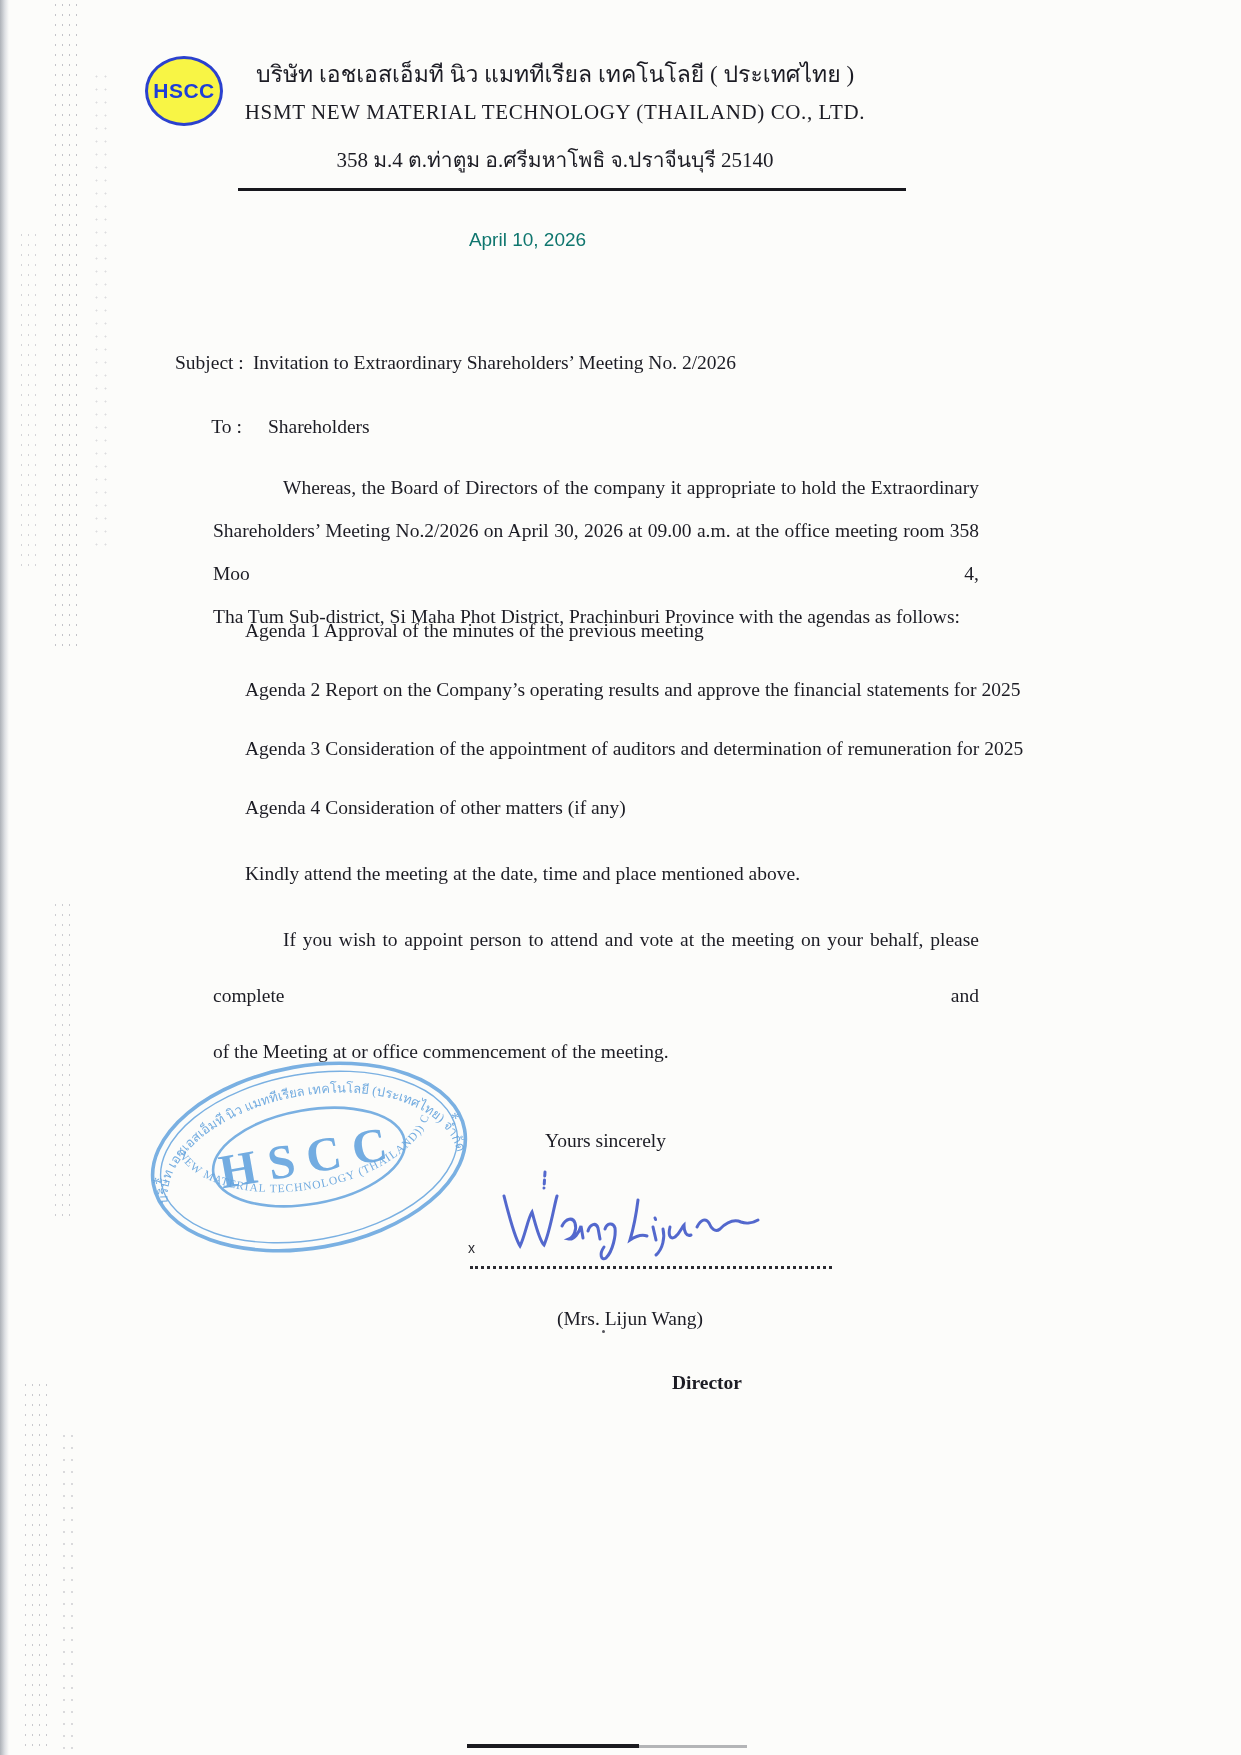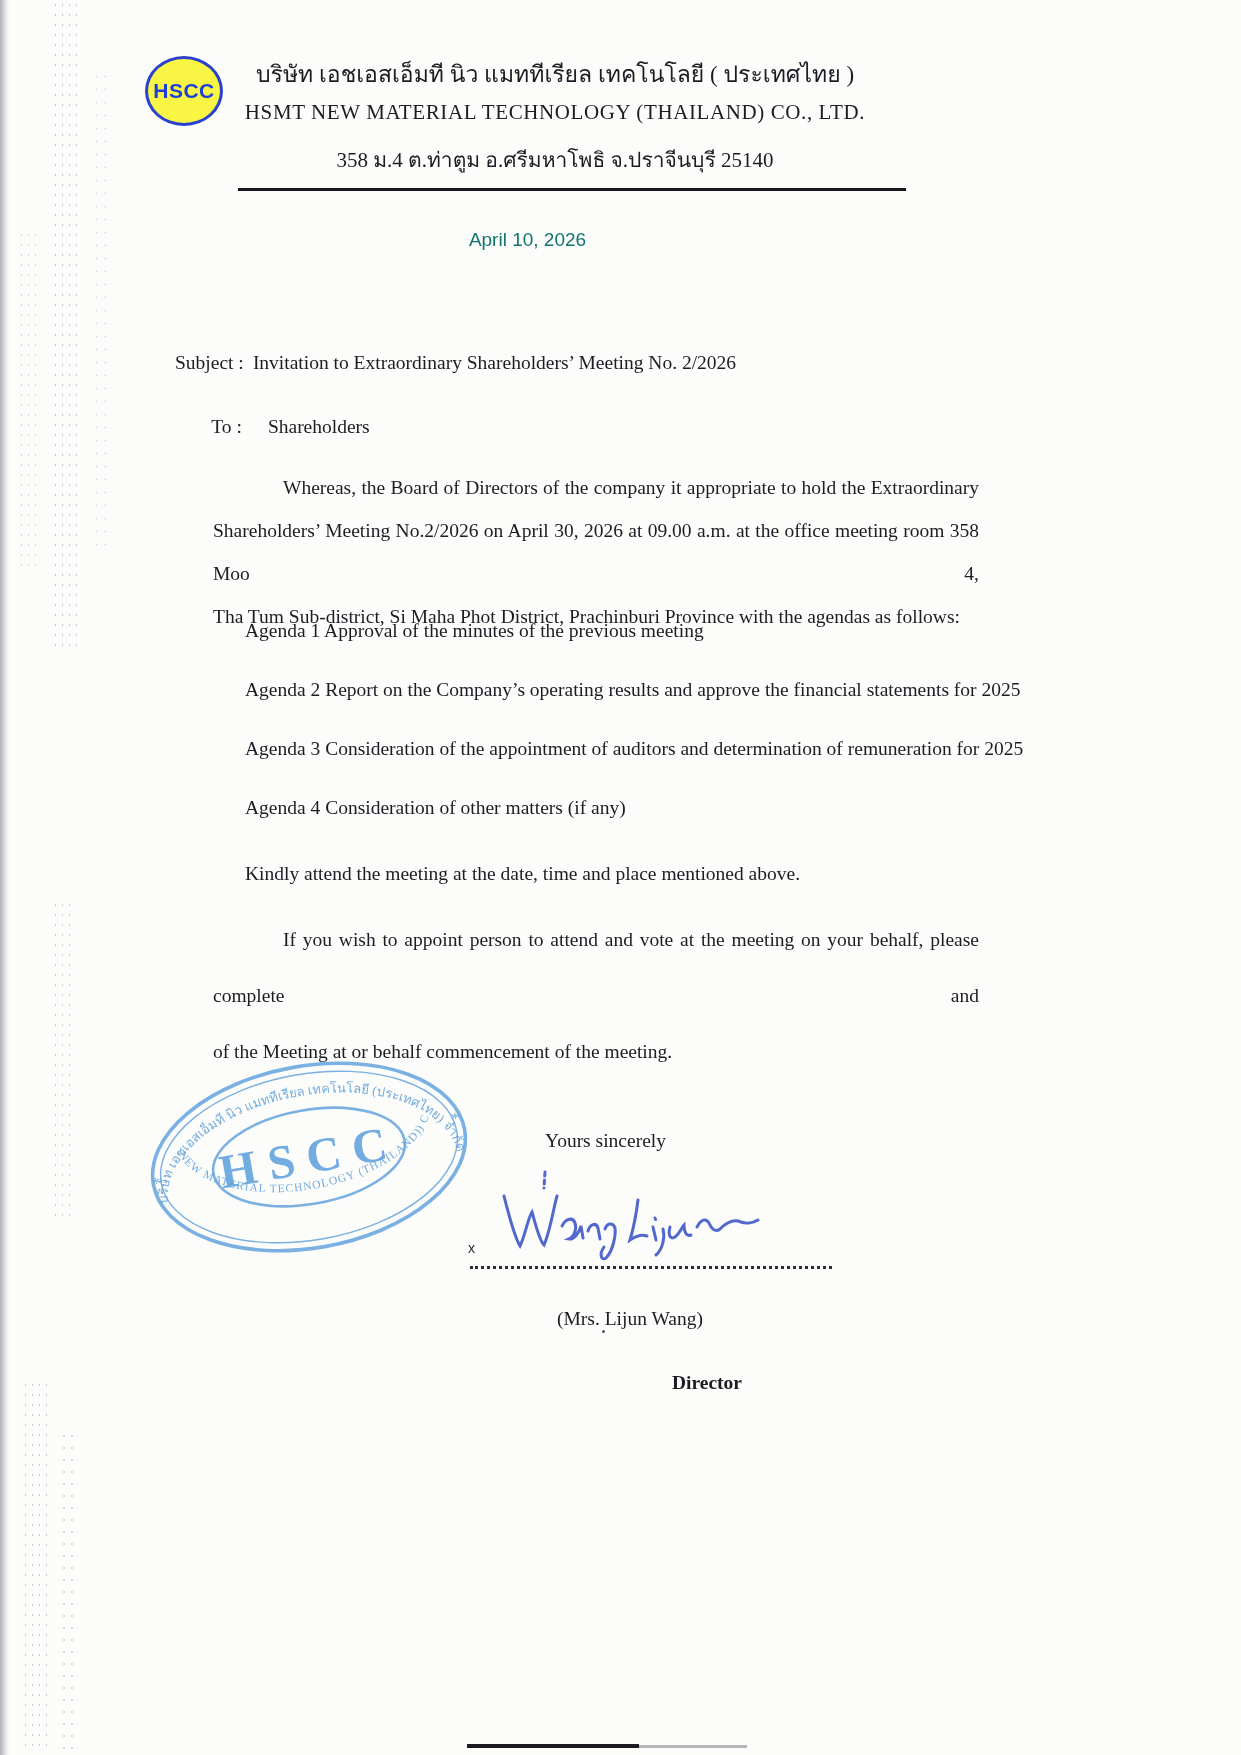--- a/index.html
+++ b/index.html
@@ -109,21 +109,21 @@
     <div>Agenda 1 Approval of the minutes of the previous meeting</div>
     <div>Agenda 2 Report on the Company’s operating results and approve the financial statements for 2025</div>
     <div>Agenda 3 Consideration of the appointment of auditors and determination of remuneration for 2025</div>
     <div>Agenda 4 Consideration of other matters (if any)</div>
   </div>
 
   <div class="line kindly">Kindly attend the meeting at the date, time and place mentioned above.</div>
 
   <div class="para p2">
     <div class="j indent">If you wish to appoint person to attend and vote at the meeting on your behalf, please complete and</div>
-    <div>of the Meeting at or behalf commencement of the meeting.</div>
+    <div>of the Meeting at or office commencement of the meeting.</div>
   </div>
 
   <svg class="stamp" width="334" height="198" viewBox="0 0 334 198">
     <defs>
       <path id="arcTop" d="M 20,122 A 146,84 0 0 1 314,122"></path>
       <path id="arcBottom" d="M 40,76 A 130,70 0 0 0 294,76"></path>
     </defs>
     <g stroke="#4f97d9" fill="none" stroke-opacity="0.85">
       <ellipse cx="167" cy="99" rx="158" ry="91" stroke-width="3.6"></ellipse>
       <ellipse cx="167" cy="99" rx="150" ry="83" stroke-width="1.4"></ellipse>

